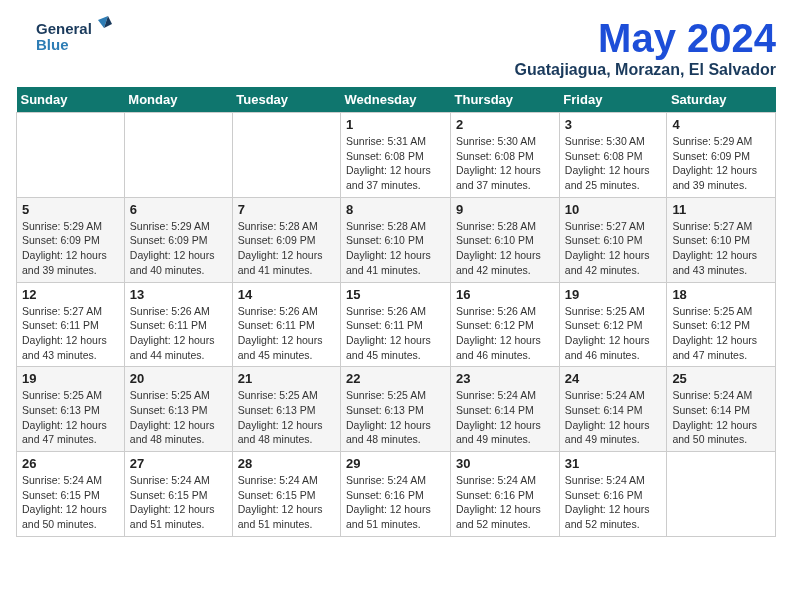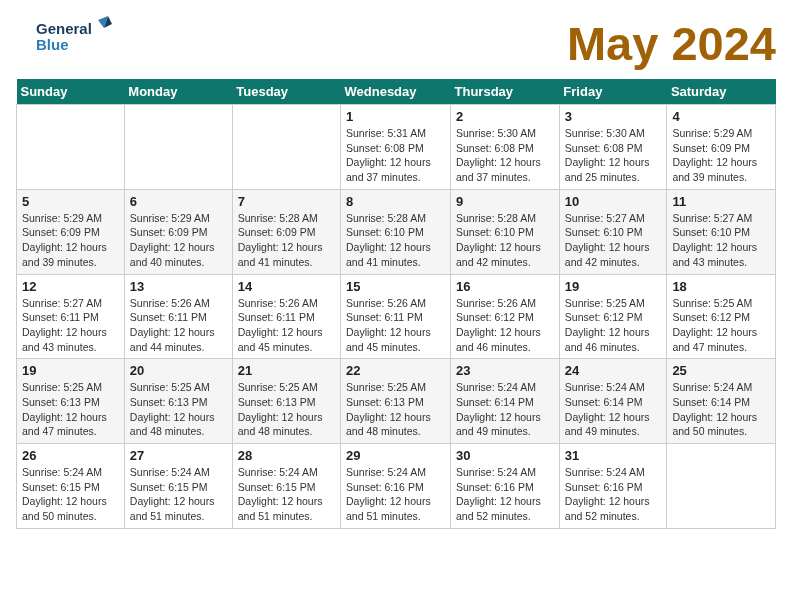--- a/index.html
+++ b/index.html
@@ -19,23 +19,23 @@
     }
     .logo {
       display: flex;
       flex-direction: column;
       align-items: flex-start;
     }
     .title-block {
       text-align: right;
     }
     .month-title {
-      font-size: 47px;
-      font-weight: bold;
-      color: #a16207;
+      font-size: 40px;
+      font-weight: bold;
+      color: #1d4ed8;
     }
     .location-title {
       font-size: 16px;
       color: #1a3a5c;
       font-weight: bold;
     }
     .calendar-table {
       width: 100%;
       border-collapse: collapse;
       font-size: 11px;
@@ -91,20 +91,21 @@
         <text x="0" y="18" font-size="15" font-weight="bold" fill="#1a3a5c">General</text>
         <text x="0" y="34" font-size="15" font-weight="bold" fill="#2e7db5">Blue</text>
         <polygon points="62,4 72,0 68,12" fill="#2e7db5"></polygon>
         <polygon points="68,12 72,0 76,8" fill="#1a3a5c"></polygon>
       </svg>
     </div>
   </div>
     </div>
     <div class="title-block">
       <div class="month-title">May 2024</div>
+      <div class="location-title">Guatajiagua, Morazan, El Salvador</div>
     </div>
   </div>
 
   <table class="calendar-table">
     <thead>
       <tr>
         <th>Sunday</th>
         <th>Monday</th>
         <th>Tuesday</th>
         <th>Wednesday</th>

